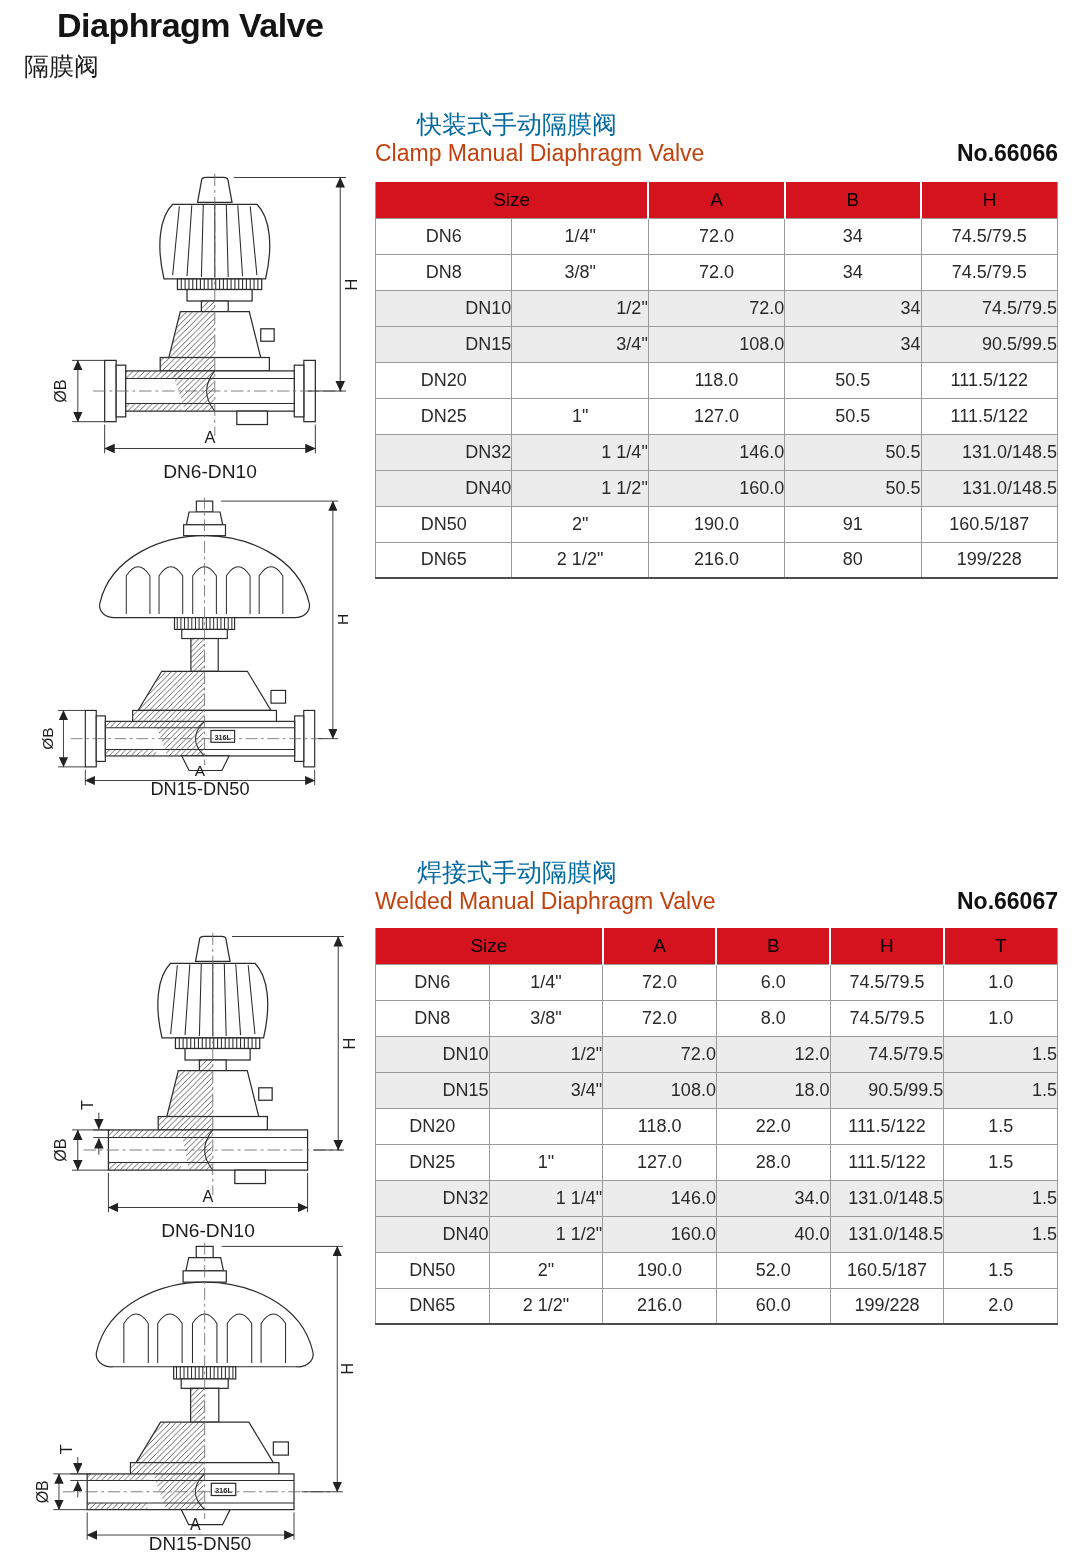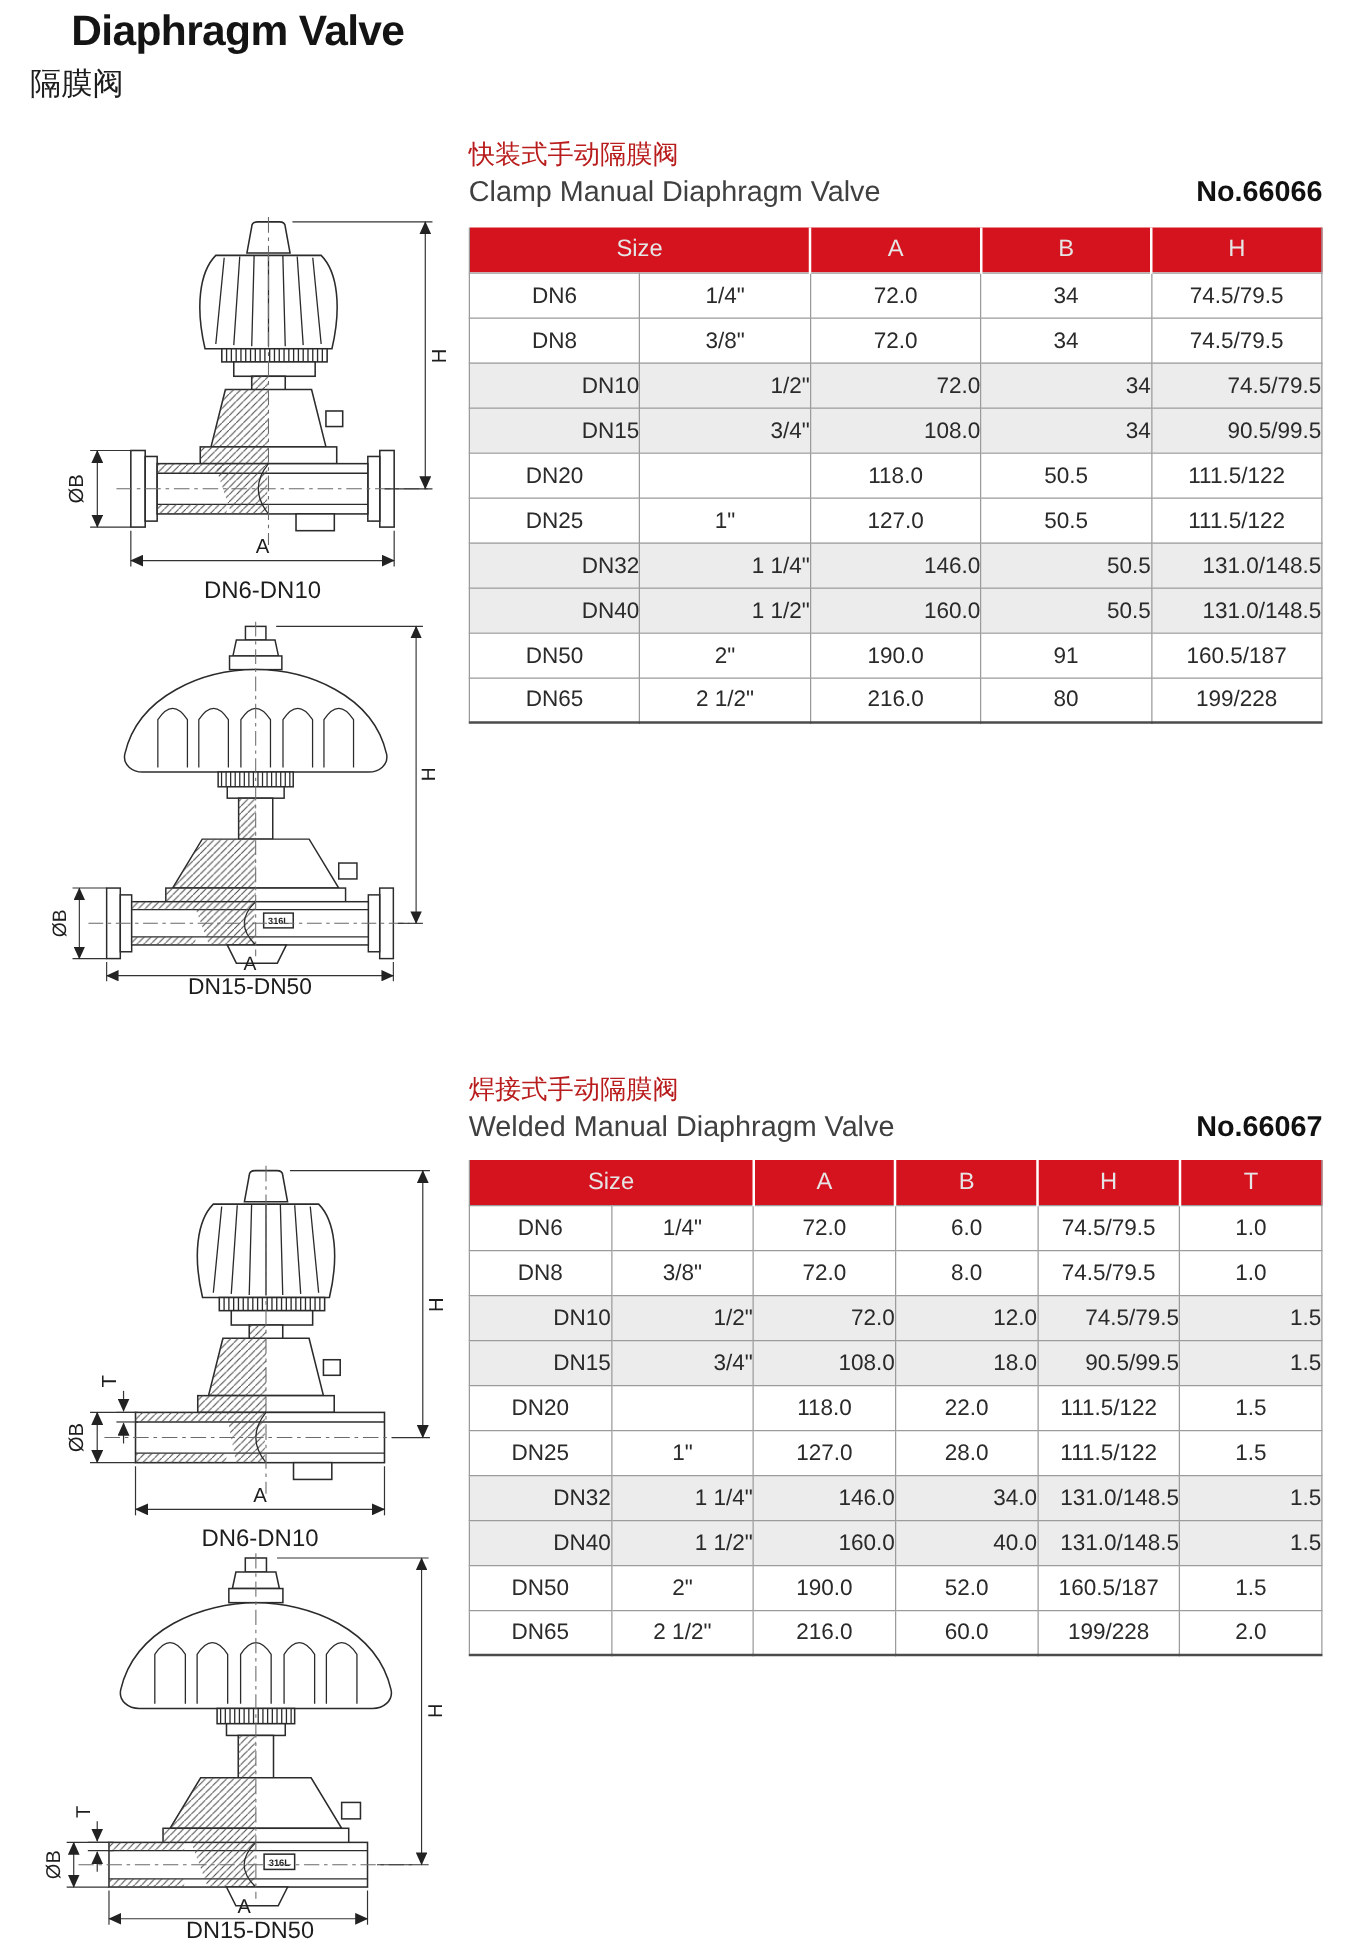--- a/index.html
+++ b/index.html
@@ -6,29 +6,29 @@
   html,body { background:#ffffff; }
   body {
     position:relative; width:1080px; height:1555px; overflow:hidden;
     font-family:"Liberation Sans", sans-serif; color:#231f20;
   }
   .page-title { position:absolute; left:18px; top:6px; font-size:34px; font-weight:bold; color:#141414; letter-spacing:-0.5px;margin-left:39px; }
   .page-subtitle { position:absolute; left:24px; top:50px; font-size:25px; color:#1d1d1d; }
 
   .section-head { position:absolute; left:375px; width:683px; }
   .sec1 { top:110px; } .sec2 { top:858px; }
-  .head-cn { font-size:21px; line-height:28px; color:#b91c1c; }
+  .head-cn { font-size:25px; line-height:28px; color:#0369a1;margin-left:42px; }
   .head-row { display:flex; justify-content:space-between; align-items:baseline; }
-  .head-en { font-size:23px; line-height:30px; color:#404040; }
+  .head-en { font-size:23px; line-height:30px; color:#c2410c; }
   .head-no { font-size:23px; line-height:30px; font-weight:bold; color:#111; }
 
   table.spec { position:absolute; left:375px; width:683px; border-collapse:collapse; table-layout:fixed;
     border-left:1px solid #9b9b9b; border-right:1px solid #9b9b9b; border-bottom:2px solid #4c4c4c; }
   .t1 { top:182px; } .t2 { top:928px; }
-  table.spec th { background:#d5131f; color:#e5e5e5; font-size:19px; font-weight:normal; height:36px; border-left:2px solid #ffffff; }
+  table.spec th { background:#d5131f; color:#000000; font-size:19px; font-weight:normal; height:36px; border-left:2px solid #ffffff; }
   table.spec th:first-child { border-left:none; }
   table.spec td { height:36px; text-align:center; font-size:18px; color:#2a2a2a; border:1px solid #9b9b9b; background:#ffffff; }
   table.spec tr.shaded td { background:#ececec;text-align:right; }
 
   svg.drawing { position:absolute; overflow:visible; }
   .ln  { fill:#ffffff; stroke:#2b2b2b; stroke-width:1.3px; }
   .ln2 { fill:none; stroke:#2b2b2b; stroke-width:1.1px; }
   .hat2{ fill:url(#hatch); stroke:none; }
   .cl  { stroke:#6a6a6a; stroke-width:0.9px; stroke-dasharray:13 4 3 4; fill:none; }
   .dim { stroke:#333333; stroke-width:1px; fill:none; }

